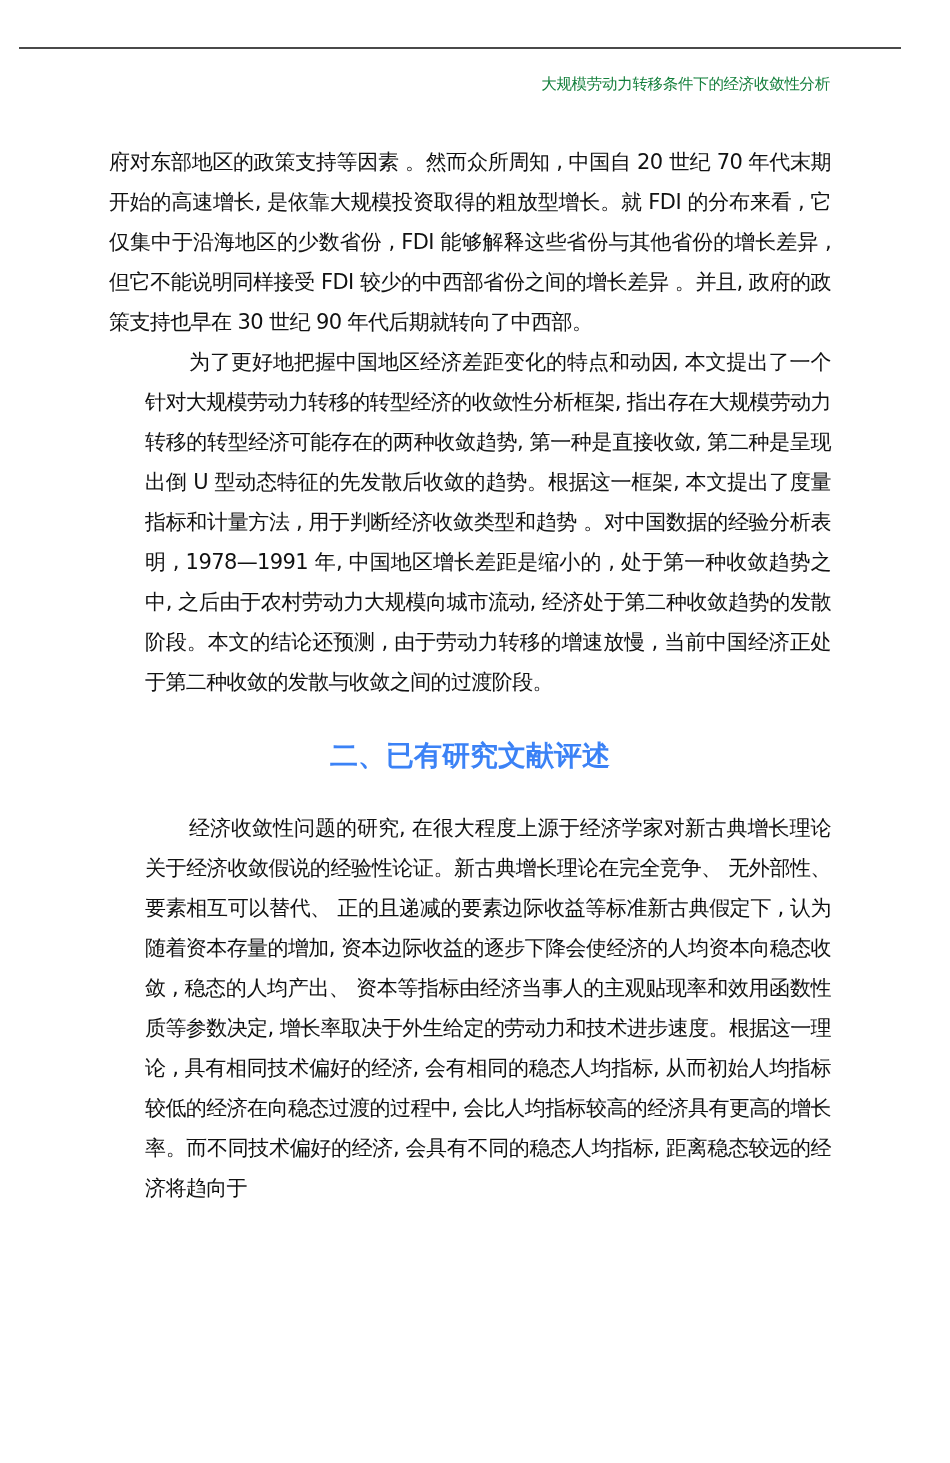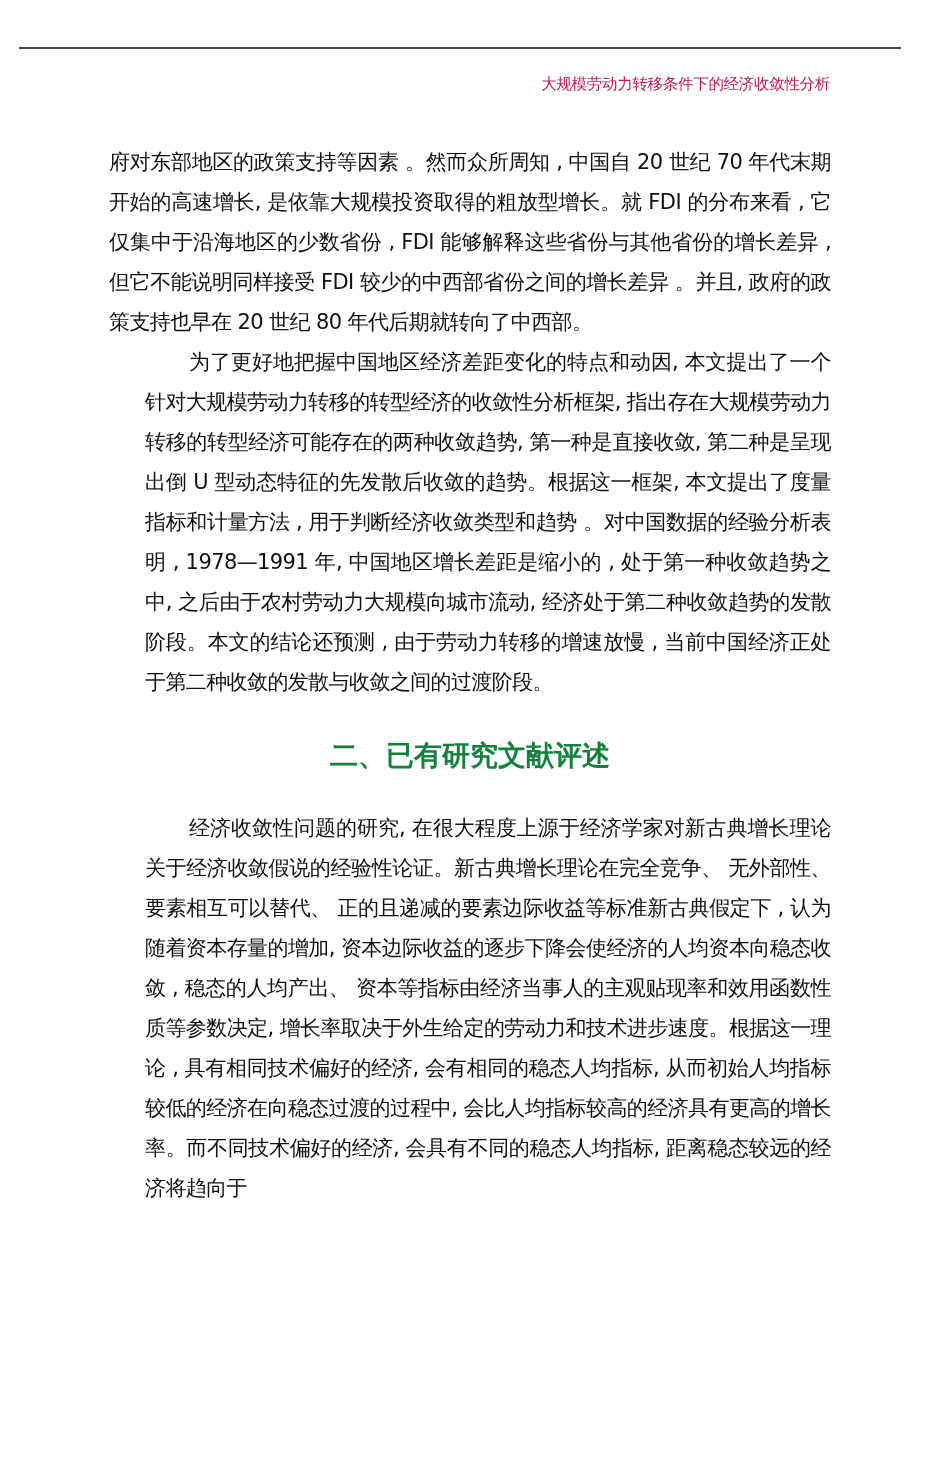--- a/index.html
+++ b/index.html
@@ -1,28 +1,28 @@
 <!DOCTYPE html>
 <html><head>
 <meta charset="utf-8">
 <style>
   html, body { margin: 0; padding: 0; background: #ffffff; }
   body { width: 950px; height: 1463px; position: relative; overflow: hidden;
          font-family: "DejaVu Sans", "Liberation Sans", sans-serif; color: #111111; }
   .rule { position: absolute; left: 19px; top: 47px; width: 882px; height: 2px; background: #4a4a4a; }
-  .running-header { position: absolute; right: 120px; top: 74px; font-size: 15.5px; color: #be185d; letter-spacing: -0.3px; }
+  .running-header { position: absolute; right: 120px; top: 74px; font-size: 15.5px; color: #15803d; letter-spacing: -0.3px; }
   .body { position: absolute; left: 109px; top: 142px; width: 722px; }
   .para { margin: 0; font-size: 21px; line-height: 40px; text-align: justify; text-align-last: left; letter-spacing: -0.6px; }
   .indent { text-indent: 44px; margin-left: 36px; }
-  .section-title { margin: 34px 0 32px 0; text-align: center; font-size: 28px; line-height: 40px; letter-spacing: 0px; color: #15803d; }
+  .section-title { margin: 34px 0 32px 0; text-align: center; font-size: 28px; line-height: 40px; letter-spacing: 0px; color: #3b82f6; }
 </style>
 </head>
 <body>
 
 <div class="rule"></div>
 <div class="running-header">大规模劳动力转移条件下的经济收敛性分析</div>
 
 <div class="body">
-  <p class="para">府对东部地区的政策支持等因素 。然而众所周知 , 中国自 20 世纪 70 年代末期开始的高速增长, 是依靠大规模投资取得的粗放型增长。就 FDI 的分布来看 , 它仅集中于沿海地区的少数省份 , FDI 能够解释这些省份与其他省份的增长差异 , 但它不能说明同样接受 FDI 较少的中西部省份之间的增长差异 。并且, 政府的政策支持也早在 20 世纪 80 年代后期就转向了中西部。</p>
+  <p class="para">府对东部地区的政策支持等因素 。然而众所周知 , 中国自 20 世纪 70 年代末期开始的高速增长, 是依靠大规模投资取得的粗放型增长。就 FDI 的分布来看 , 它仅集中于沿海地区的少数省份 , FDI 能够解释这些省份与其他省份的增长差异 , 但它不能说明同样接受 FDI 较少的中西部省份之间的增长差异 。并且, 政府的政策支持也早在 30 世纪 90 年代后期就转向了中西部。</p>
   <p class="para indent">为了更好地把握中国地区经济差距变化的特点和动因, 本文提出了一个针对大规模劳动力转移的转型经济的收敛性分析框架, 指出存在大规模劳动力转移的转型经济可能存在的两种收敛趋势, 第一种是直接收敛, 第二种是呈现出倒 U 型动态特征的先发散后收敛的趋势。根据这一框架, 本文提出了度量指标和计量方法 , 用于判断经济收敛类型和趋势 。对中国数据的经验分析表明 , 1978—1991 年, 中国地区增长差距是缩小的 , 处于第一种收敛趋势之中, 之后由于农村劳动力大规模向城市流动, 经济处于第二种收敛趋势的发散阶段。本文的结论还预测 , 由于劳动力转移的增速放慢 , 当前中国经济正处于第二种收敛的发散与收敛之间的过渡阶段。</p>
   <h2 class="section-title">二、已有研究文献评述</h2>
   <p class="para indent">经济收敛性问题的研究, 在很大程度上源于经济学家对新古典增长理论关于经济收敛假说的经验性论证。新古典增长理论在完全竞争、 无外部性、 要素相互可以替代、 正的且递减的要素边际收益等标准新古典假定下 , 认为随着资本存量的增加, 资本边际收益的逐步下降会使经济的人均资本向稳态收敛 , 稳态的人均产出、 资本等指标由经济当事人的主观贴现率和效用函数性质等参数决定, 增长率取决于外生给定的劳动力和技术进步速度。根据这一理论 , 具有相同技术偏好的经济, 会有相同的稳态人均指标, 从而初始人均指标较低的经济在向稳态过渡的过程中, 会比人均指标较高的经济具有更高的增长率。而不同技术偏好的经济, 会具有不同的稳态人均指标, 距离稳态较远的经济将趋向于</p>
 </div>
 
 </body></html>

